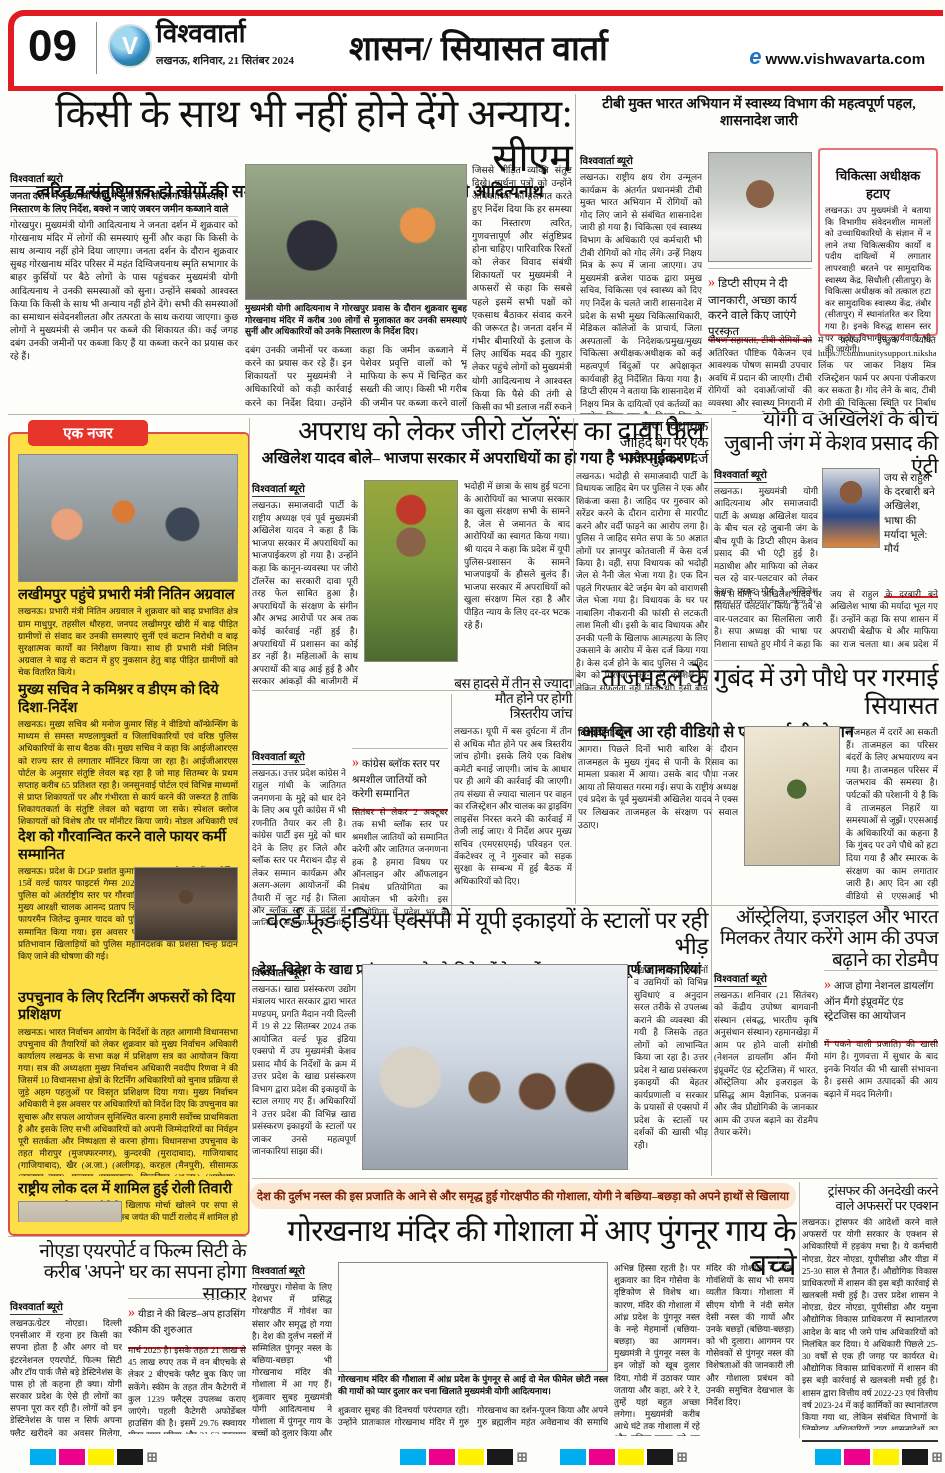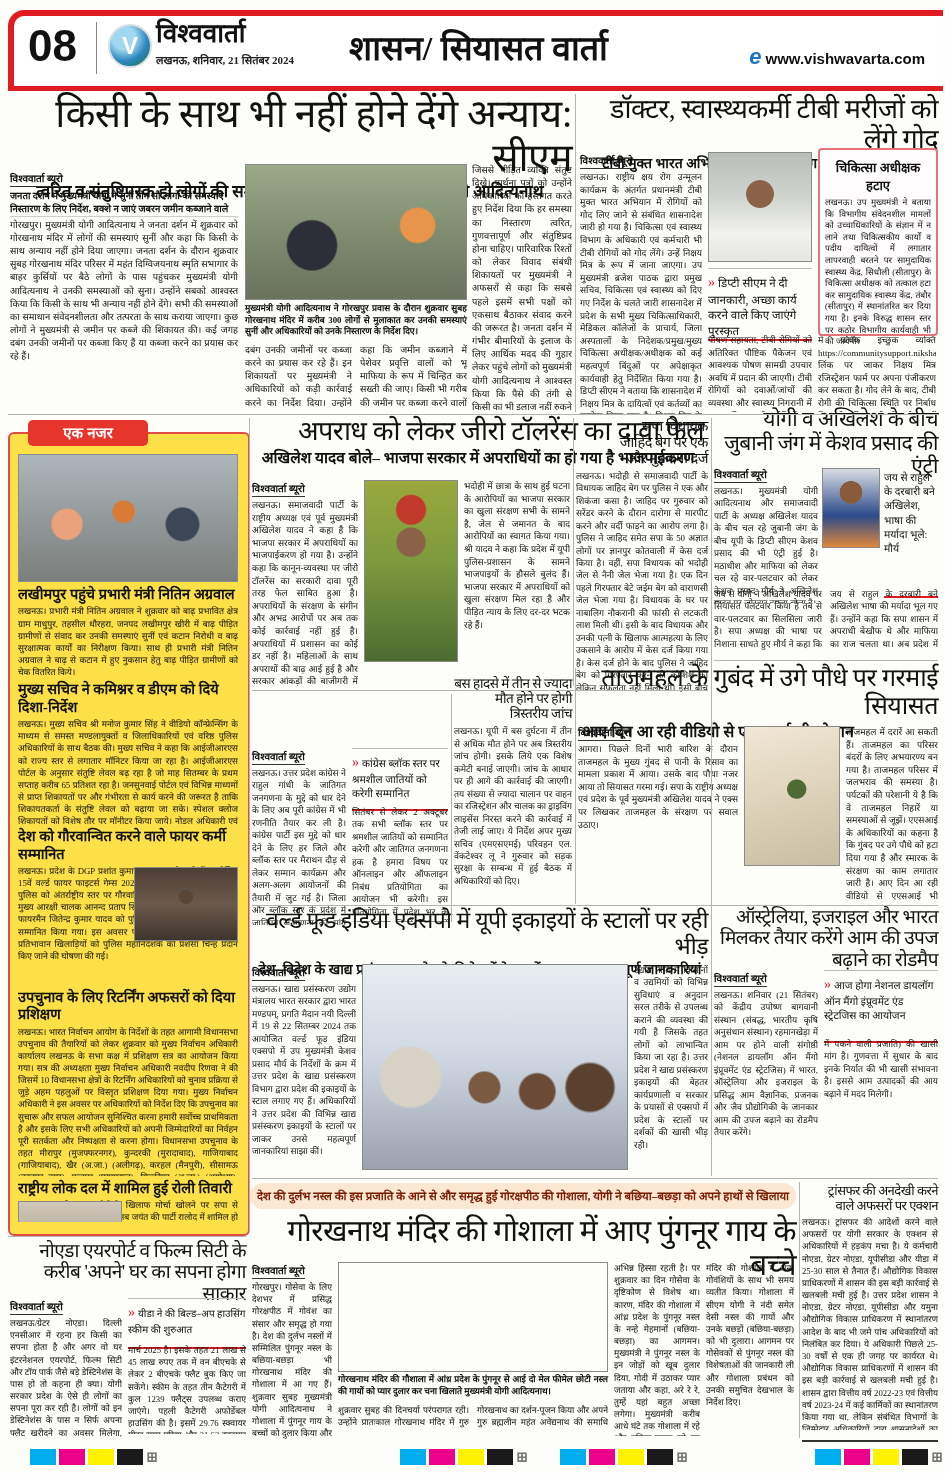--- a/index.html
+++ b/index.html
@@ -39,39 +39,39 @@
   
   #eknajar-box{position:absolute;left:8px;top:432px;width:238px;height:800px;border:2px solid #e34b46;
     border-radius:6px;background:#fde047;}
   #eknajar-tab{position:absolute;left:18px;top:-14px;width:120px;height:26px;background:#e8352b;
     border-radius:5px;color:#fff;font-weight:bold;font-size:15px;text-align:center;line-height:26px;
     font-family:"Liberation Sans",sans-serif;}
   .en-title{font-weight:bold;font-size:14.5px;line-height:1.2;margin:4px 0 2px 0;}
   .en-body{font-size:8.8px;line-height:1.38;text-align:justify;overflow:hidden;}
   
   #medbox{position:absolute;left:818px;top:148px;width:120px;height:188px;border:2px solid #e5737a;
-    border-radius:4px;padding:8px 5px;box-sizing:border-box;background:#fffdfd;}
+    border-radius:4px;padding:16px 5px;box-sizing:border-box;background:#fffdfd;}
   #medbox .t{font-weight:bold;font-size:13px;text-align:center;margin-bottom:3px;}
   #medbox .b{font-size:8.6px;line-height:1.35;text-align:justify;overflow:hidden;height:148px;}
   
   #kicker{position:absolute;left:250px;top:1183px;width:546px;height:26px;background:#fbe7d2;
     border-radius:13px;color:#7a1d00;font-weight:bold;font-size:11.5px;text-align:center;line-height:26px;
     overflow:hidden;}
   
   .cbar{position:absolute;bottom:8px;height:16px;display:flex;gap:3px;}
   .cbar span{width:26px;height:16px;display:inline-block;}
   .reg{font-size:15px;line-height:16px;color:#777;font-weight:bold;}
 </style>
 </head>
 <body>
 
 <div id="page">
 
   <div id="masthead">
-    <div id="pagenum">08</div>
+    <div id="pagenum">09</div>
     <div class="mast-divider"></div>
     <div id="logo-circle">V</div>
     <div id="paper-name">विश्ववार्ता</div>
     <div id="edition-line">लखनऊ,  शनिवार, 21 सितंबर 2024</div>
     <div id="section-title">शासन/ सियासत वार्ता</div>
     <div id="site"><span class="e">e</span><span>www.vishwavarta.com</span></div>
   </div>
 
   <div class="abs" style="left:8px;top:92px;width:564px;height:320px;">
     <div class="hl" style="font-size:39px;">किसी के साथ भी नहीं होने देंगे अन्याय: सीएम</div>
@@ -85,21 +85,20 @@
     <div class="photo abs" style="left:237px;top:72px;width:222px;height:136px;background:
         radial-gradient(circle at 78% 45%, #e8944a 0 9%, transparent 10%),
         radial-gradient(circle at 30% 60%, #2e2e38 0 14%, transparent 15%),
         linear-gradient(180deg,#9aa98a 0%,#7d8a6e 55%,#6b7260 100%);"></div>
     <div class="caption abs" style="left:237px;top:211px;width:222px;height:38px;">मुख्यमंत्री योगी आदित्यनाथ ने गोरखपुर प्रवास के दौरान शुक्रवार सुबह गोरखनाथ मंदिर में करीब 300 लोगों से मुलाकात कर उनकी समस्याएं सुनीं और अधिकारियों को उनके निस्तारण के निर्देश दिए।</div>
     <div class="body abs" style="left:237px;top:252px;width:222px;height:66px;column-count:2;column-gap:8px;">दबंग उनकी जमीनों पर कब्जा करने का प्रयास कर रहे हैं। इन शिकायतों पर मुख्यमंत्री ने अधिकारियों को कड़ी कार्रवाई करने का निर्देश दिया। उन्होंने कहा कि जमीन कब्जाने में पेशेवर प्रवृत्ति वालों को भू माफिया के रूप में चिन्हित कर सख्ती की जाए। किसी भी गरीब की जमीन पर कब्जा करने वालों के खिलाफ ऐसी कार्रवाई करें जो नजीर बने। जमीनी विवादों का समाधान तत्परतापूर्वक इस तरह होना चाहिए</div>
     <div class="body abs" style="left:464px;top:72px;width:100px;height:246px;">जिससे पीड़ित व्यक्ति संतुष्ट दिखे। प्रार्थना पत्रों को उन्होंने अधिकारियों को हस्तगत करते हुए निर्देश दिया कि हर समस्या का निस्तारण त्वरित, गुणवत्तापूर्ण और संतुष्टिप्रद होना चाहिए। पारिवारिक रिश्तों को लेकर विवाद संबंधी शिकायतों पर मुख्यमंत्री ने अफसरों से कहा कि सबसे पहले इसमें सभी पक्षों को एकसाथ बैठाकर संवाद करने की जरूरत है। जनता दर्शन में गंभीर बीमारियों के इलाज के लिए आर्थिक मदद की गुहार लेकर पहुंचे लोगों को मुख्यमंत्री योगी आदित्यनाथ ने आश्वस्त किया कि पैसे की तंगी से किसी का भी इलाज नहीं रुकने दिया जाएगा। उन्होंने प्रशासन को निर्देश दिया कि संबंधित मरीज के इलाज संबंधी इस्टीमेट की प्रक्रिया को पूर्ण कर इसे जल्द से जल्द शासन को उपलब्ध कराया जाए। इस्टीमेट मिलते ही इलाज के लिए धन अवमुक्त हो जाएगा।</div>
   </div>
 
   <div class="abs" style="left:580px;top:94px;width:358px;height:318px;">
-    <div class="hl" style="font-size:27px;">डॉक्टर, स्वास्थ्यकर्मी टीबी मरीजों को लेंगे गोद</div>
     <div class="sub" style="font-size:14px;margin-top:2px;">टीबी मुक्त भारत अभियान में स्वास्थ्य विभाग की महत्वपूर्ण पहल, शासनादेश जारी</div>
     <div class="abs" style="left:0;top:56px;width:122px;height:262px;">
       <span class="byline">विश्ववार्ता ब्यूरो</span>
       <div class="body" style="height:244px;font-size:9px;">लखनऊ। राष्ट्रीय क्षय रोग उन्मूलन कार्यक्रम के अंतर्गत प्रधानमंत्री टीबी मुक्त भारत अभियान में रोगियों को गोद लिए जाने से संबंधित शासनादेश जारी हो गया है। चिकित्सा एवं स्वास्थ्य विभाग के अधिकारी एवं कर्मचारी भी टीबी रोगियों को गोद लेंगे। उन्हें निक्षय मित्र के रूप में जाना जाएगा। उप मुख्यमंत्री ब्रजेश पाठक द्वारा प्रमुख सचिव, चिकित्सा एवं स्वास्थ्य को दिए गए निर्देश के चलते जारी शासनादेश में प्रदेश के सभी मुख्य चिकित्साधिकारी, मेडिकल कॉलेजों के प्राचार्य, जिला अस्पतालों के निदेशक/प्रमुख/मुख्य चिकित्सा अधीक्षक/अधीक्षक को कई महत्वपूर्ण बिंदुओं पर अपेक्षाकृत कार्यवाही हेतु निर्देशित किया गया है। डिप्टी सीएम ने बताया कि शासनादेश में निक्षय मित्र के दायित्वों एवं कर्तव्यों का उल्लेख किया गया है। निक्षय मित्र के रूप में, सरकारी और गैर-सरकारी संस्थाएं, व्यक्ति, और चिकित्सा कर्मचारी टीबी रोगियों को गोद लेकर उनके स्वास्थ्य, पोषण और मनोवैज्ञानिक देखभाल में योगदान करेंगे।</div>
     </div>
     <div class="photo abs" style="left:128px;top:58px;width:104px;height:110px;background:
         radial-gradient(circle at 50% 38%, #8a6248 0 16%, transparent 17%),
         linear-gradient(180deg,#b9beb9 0%,#cfd3cd 40%,#f2f2ee 75%,#e4e6e0 100%);"></div>
     <div class="pq abs" style="left:128px;top:174px;width:104px;height:58px;"><span class="mark">»</span><span>डिप्टी सीएम ने दी जानकारी, अच्छा कार्य करने वाले किए जाएंगे पुरस्कृत</span></div>
     <div class="body abs" style="left:128px;top:240px;width:104px;height:78px;font-size:9px;">पोषण सहायता, टीबी रोगियों को अतिरिक्त पौष्टिक पैकेजन एवं आवश्यक पोषण सामग्री उपचार अवधि में प्रदान की जाएगी। टीबी रोगियों को दवाओं/जांचों की व्यवस्था और स्वास्थ्य निगरानी में मदद की जाएगी। रोगियों का मानसिक स्वास्थ्य बनाए रखने में सहायता की जाएगी। उप मुख्यमंत्री ने बताया कि रोगी को गोद लेने की प्रक्रिया</div>

